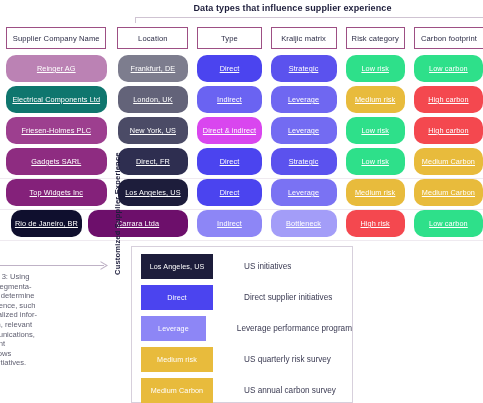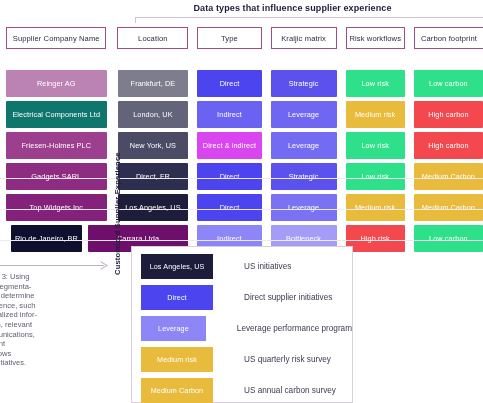--- a/index.html
+++ b/index.html
@@ -31,21 +31,21 @@
   
   #table{
     position:absolute; left:0; top:27px; width:483px;
   }
   .row{
     display:flex;
     align-items:center;
     height:27px;
     margin-bottom:4px;
   }
-  .row.header{height:22px;margin-bottom:21px;}
+  .row.header{height:22px;margin-bottom:6px;}
   .cell{
     box-sizing:border-box;
     height:100%;
     display:flex;
     align-items:center;
     justify-content:center;
     font-size:7.3px;
     letter-spacing:.1px;
     white-space:nowrap;
     overflow:hidden;
@@ -59,21 +59,21 @@
   .c-carb{width:84px;margin-left:9px;}
 
   .header .cell{
     background:#ffffff;
     border:1px solid #9d4f84;
     color:#2b2b45;
     font-size:7.6px;
   }
   .header .c-carb{ border-right:none; }
 
-  .body .cell{ color:#ffffff; border-radius:1px; }
+  .body .cell{ color:#ffffff; border-radius:10px;text-decoration:underline; }
 
   
   .sep{
     position:absolute;left:0;width:483px;height:1px;background:#efeaf0;
   }
 
   
   #left-arrow{
     position:absolute;left:0;top:261px;width:110px;height:9px;
   }
@@ -128,21 +128,21 @@
 
 <div id="bracket"></div>
 
 <div id="table">
 
   <div class="row header">
     <div class="cell c-name">Supplier Company Name</div>
     <div class="cell c-loc">Location</div>
     <div class="cell c-type">Type</div>
     <div class="cell c-kral">Kraljic matrix</div>
-    <div class="cell c-risk">Risk workflows</div>
+    <div class="cell c-risk">Risk category</div>
     <div class="cell c-carb">Carbon footprint</div>
   </div>
 
   <div class="row body">
     <div class="cell c-name" style="background-color: rgb(187, 130, 180);">Reinger AG</div>
     <div class="cell c-loc" style="background-color: rgb(125, 125, 142);">Frankfurt, DE</div>
     <div class="cell c-type" style="background-color: rgb(75, 68, 239);">Direct</div>
     <div class="cell c-kral" style="background-color: rgb(91, 82, 238);">Strategic</div>
     <div class="cell c-risk" style="background-color: rgb(46, 224, 138);">Low risk</div>
     <div class="cell c-carb" style="background-color: rgb(46, 224, 138);">Low carbon</div>

